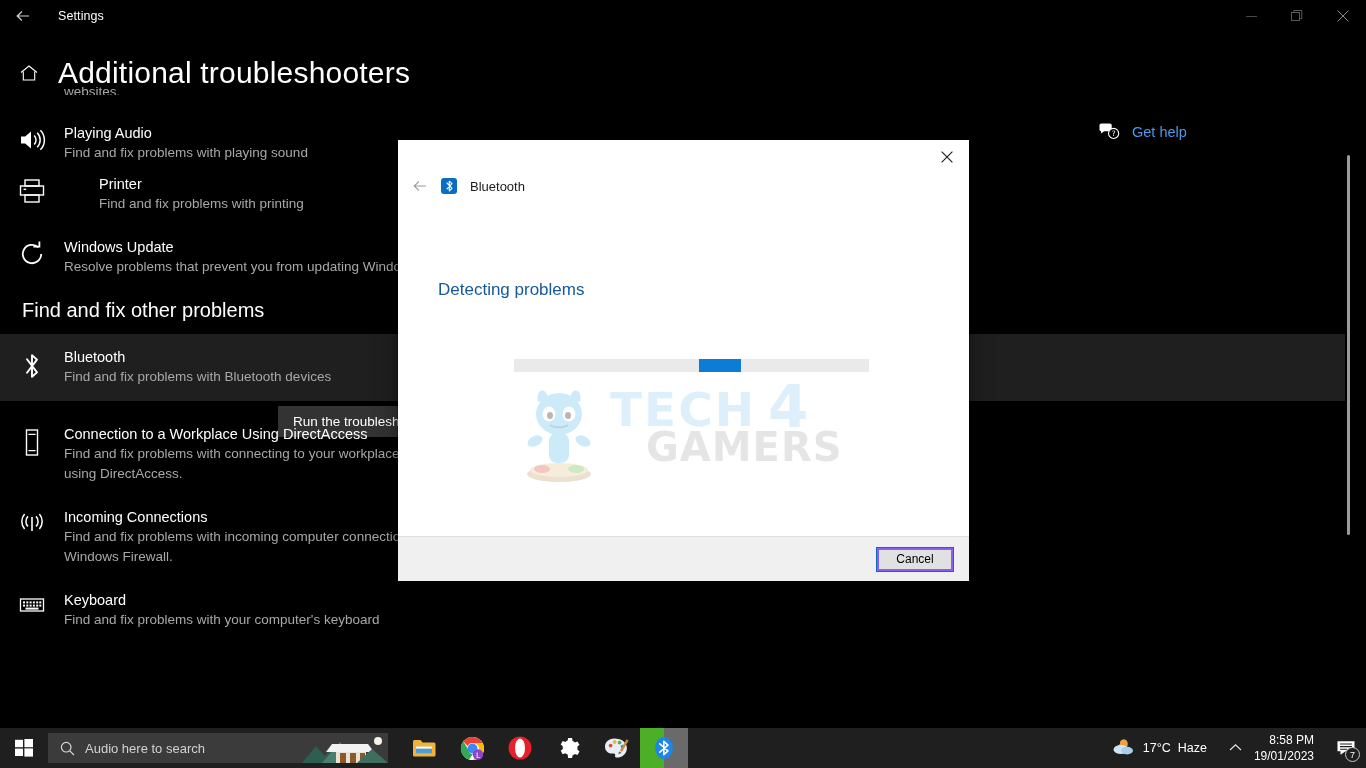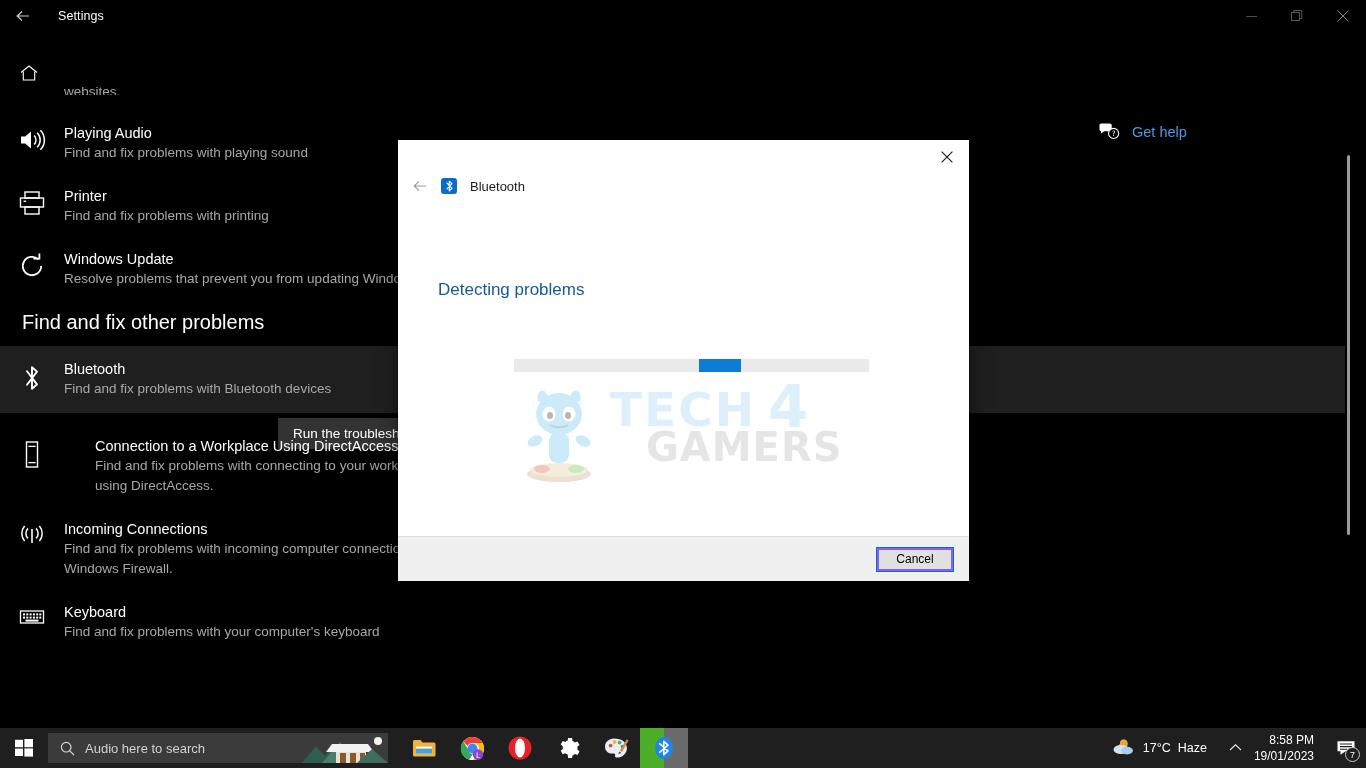--- a/index.html
+++ b/index.html
@@ -223,20 +223,21 @@
     </div>
   </div>
 
   <div class="page-header">
     <div class="home-icon">
       <svg width="22" height="22" viewBox="0 0 22 22" fill="none">
         <path d="M3 10.5 11 4l8 6.5" stroke="#ffffff" stroke-width="1.1"></path>
         <path d="M5.3 9.6V18h11.4V9.6" stroke="#ffffff" stroke-width="1.1"></path>
       </svg>
     </div>
+    <div class="page-title">Additional troubleshooters</div>
   </div>
 
   <div class="get-help">
     <span class="gh-ic">
       <svg width="22" height="20" viewBox="0 0 22 20" fill="none">
         <path d="M1.5 3.2c0-1 .8-1.8 1.8-1.8h8.6c1 0 1.8.8 1.8 1.8v4.3c0 1-.8 1.8-1.8 1.8H6.2L3 11.6V9.3h-.2c-.8-.3-1.3-1-1.3-1.8V3.2z" fill="#ffffff"></path>
         <circle cx="15.6" cy="11.4" r="5.6" fill="#ffffff"></circle>
         <circle cx="15.6" cy="11.4" r="4.5" fill="#000000"></circle>
         <text x="15.6" y="14.4" font-size="7.4" fill="#ffffff" text-anchor="middle" font-family="DejaVu Sans">?</text>
       </svg>
@@ -260,21 +261,21 @@
             <path d="M19.2 5.8a10.2 10.2 0 0 1 0 14.4" stroke="#ffffff" stroke-width="1.5"></path>
             <path d="M22.4 3.2a14 14 0 0 1 0 19.6" stroke="#ffffff" stroke-width="1.5"></path>
           </svg>
         </div>
         <div class="ts-text">
           <div class="ts-name">Playing Audio</div>
           <div class="ts-desc">Find and fix problems with playing sound</div>
         </div>
       </div>
 
-      <div class="ts-item" style="margin-top:12px;">
+      <div class="ts-item" style="gap:35px;">
         <div class="ic">
           <svg width="28" height="26" viewBox="0 0 28 26" fill="none">
             <rect x="7" y="2" width="14" height="6" stroke="#ffffff" stroke-width="1.4"></rect>
             <rect x="2.5" y="8" width="23" height="9" stroke="#ffffff" stroke-width="1.4"></rect>
             <rect x="7" y="17" width="14" height="7" stroke="#ffffff" stroke-width="1.4"></rect>
             <path d="M5.6 11.3h2.6" stroke="#ffffff" stroke-width="1.4"></path>
           </svg>
         </div>
         <div class="ts-text">
           <div class="ts-name">Printer</div>
@@ -303,21 +304,21 @@
             <path d="M8 8.2 18 21.4 13 25.8V4.2l5 4.4L8 21.8" stroke="#ffffff" stroke-width="1.9" stroke-linejoin="round" stroke-linecap="round"></path>
           </svg>
         </div>
         <div class="ts-text">
           <div class="ts-name">Bluetooth</div>
           <div class="ts-desc">Find and fix problems with Bluetooth devices</div>
         </div>
         <button class="run-btn">Run the troubleshooter</button>
       </div>
 
-      <div class="ts-item" style="margin-top:18px;gap:31px;">
+      <div class="ts-item" style="margin-top:18px;">
         <div class="ic">
           <svg width="26" height="30" viewBox="0 0 26 30" fill="none">
             <rect x="7.5" y="2" width="11" height="25" stroke="#ffffff" stroke-width="1.4"></rect>
             <path d="M9.4 6.3h7.2M9.4 22.6h7.2" stroke="#ffffff" stroke-width="1.2"></path>
           </svg>
         </div>
         <div class="ts-text">
           <div class="ts-name">Connection to a Workplace Using DirectAccess</div>
           <div class="ts-desc">Find and fix problems with connecting to your workplace network using DirectAccess.</div>
         </div>

